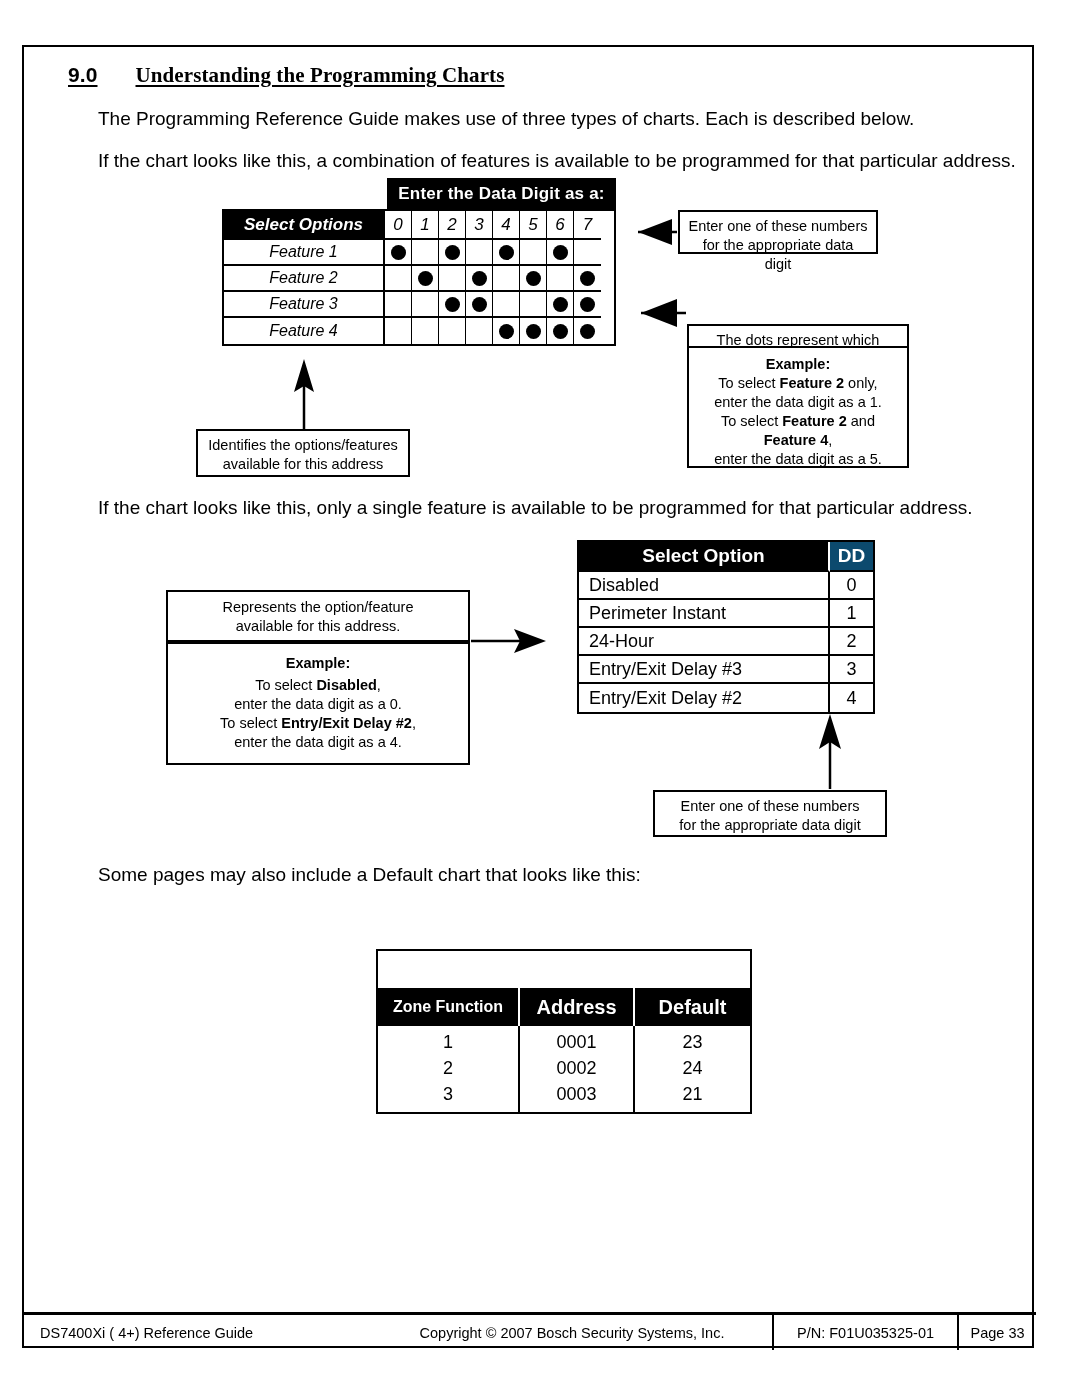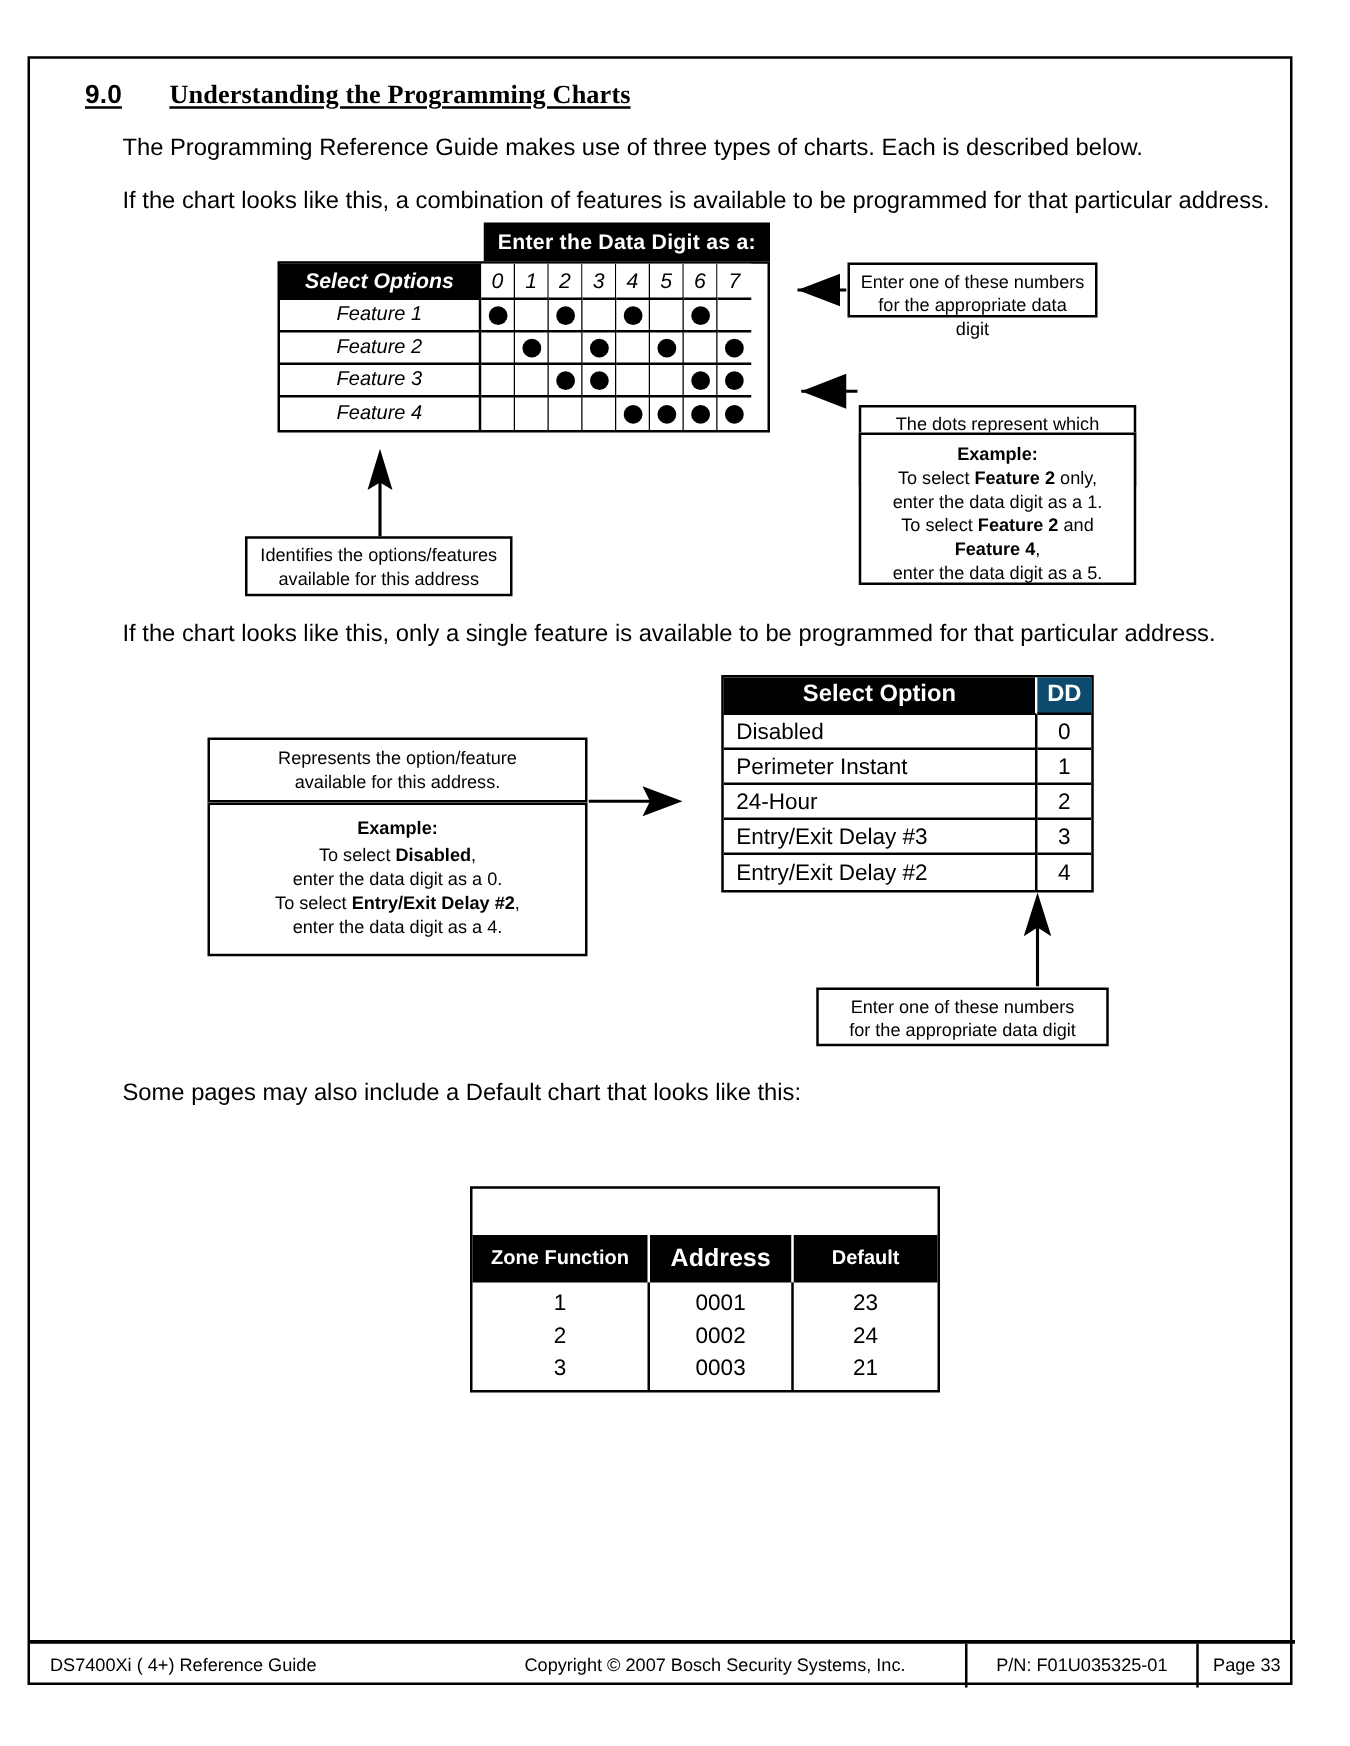--- a/index.html
+++ b/index.html
@@ -224,21 +224,21 @@
     color: #fff;
     font-weight: bold;
     display: flex;
     align-items: center;
     justify-content: center;
     height: 38px;
     box-sizing: border-box;
   }
   .c3-h.zf { width: 142px; font-size: 16px; border-right: 2px solid #fff; }
   .c3-h.ad { width: 115px; font-size: 20px; border-right: 2px solid #fff; }
-  .c3-h.df { width: 115px; font-size: 16px; }
+  .c3-h.df { width: 115px; font-size: 20px; }
   .c3-body { display: flex; }
   .c3-col {
     box-sizing: border-box;
     padding-top: 3px;
     padding-bottom: 5px;
   }
   .c3-col.zf { width: 142px; border-right: 2px solid #000; }
   .c3-col.ad { width: 115px; border-right: 2px solid #000; }
   .c3-col.df { width: 115px; }
   .c3-cell {

